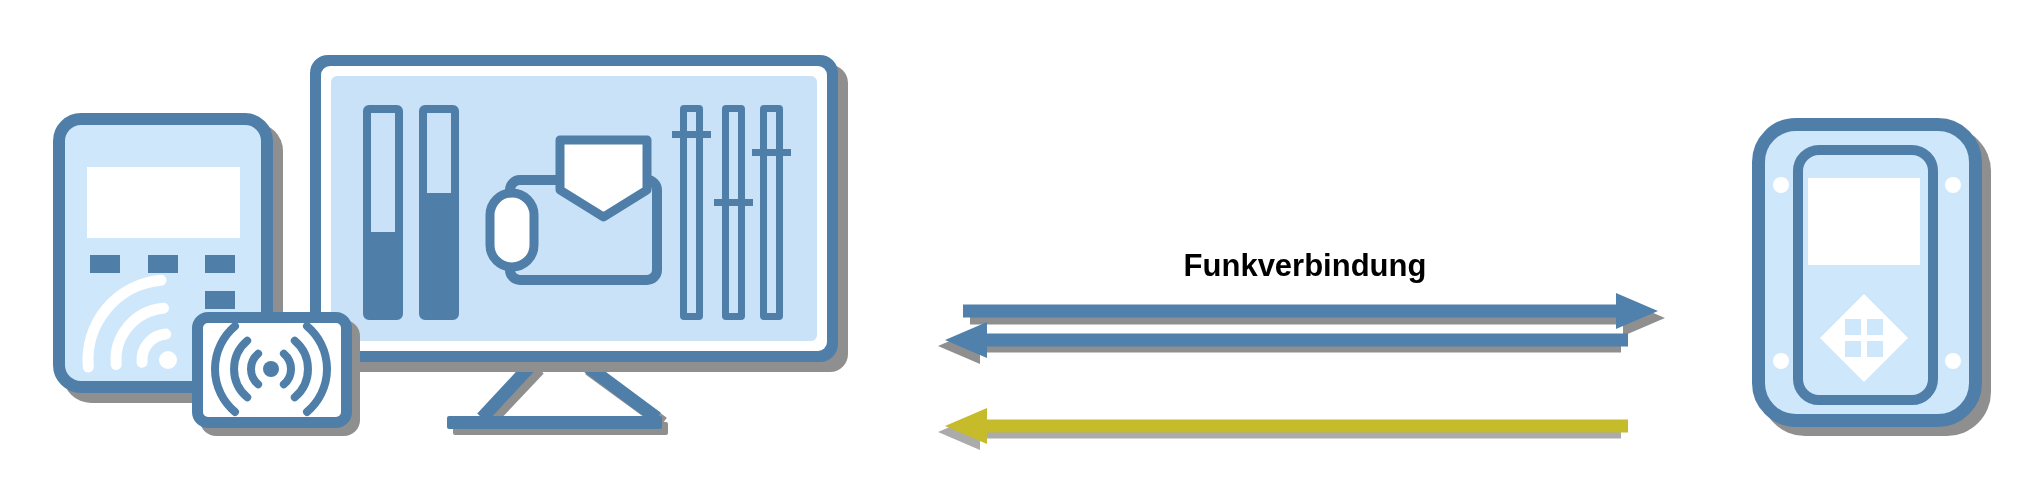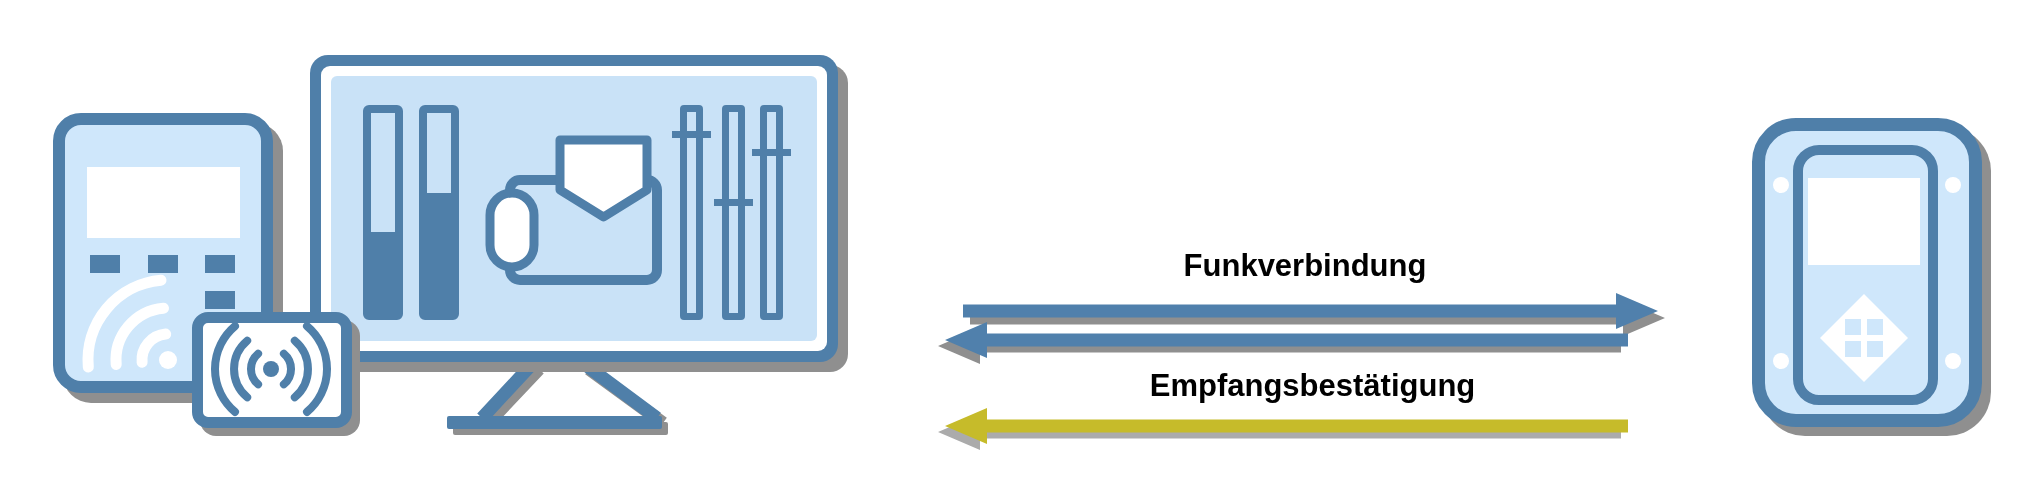--- a/index.html
+++ b/index.html
@@ -126,21 +126,20 @@
     <path class="f-ablue" d="M33,19.5 H686 V8 L728,26 L686,44 V32.5 H33 Z"></path>
 
     <path class="f-gray" transform="translate(-7,6)" d="M698,48.5 H57 V37 L15,55 L57,73 V61.5 H698 Z"></path>
     <path class="f-ablue" d="M698,48.5 H57 V37 L15,55 L57,73 V61.5 H698 Z"></path>
 
     <path class="f-gray2" transform="translate(-7,6)" d="M698,134.5 H57 V123 L15,141 L57,159 V147.5 H698 Z"></path>
     <path class="f-yellow" d="M698,134.5 H57 V123 L15,141 L57,159 V147.5 H698 Z"></path>
   </svg>
 
   <div class="abs arrow-label label-top">Funkverbindung</div>
-  <div class="abs arrow-label label-bottom">Empfangsbestätigung</div>
 
   <div class="abs rdev">
     <div class="abs screw" style="left:8px;top:46px"></div>
     <div class="abs screw" style="left:180px;top:46px"></div>
     <div class="abs screw" style="left:8px;top:222px"></div>
     <div class="abs screw" style="left:180px;top:222px"></div>
     <div class="abs rdev-inner"></div>
     <div class="abs rdev-display"></div>
     <svg class="abs" style="left:53px;top:161px" width="92" height="92" viewBox="0 0 92 92">
       <polygon class="f-white" points="46,2 90,46 46,90 2,46"></polygon>

